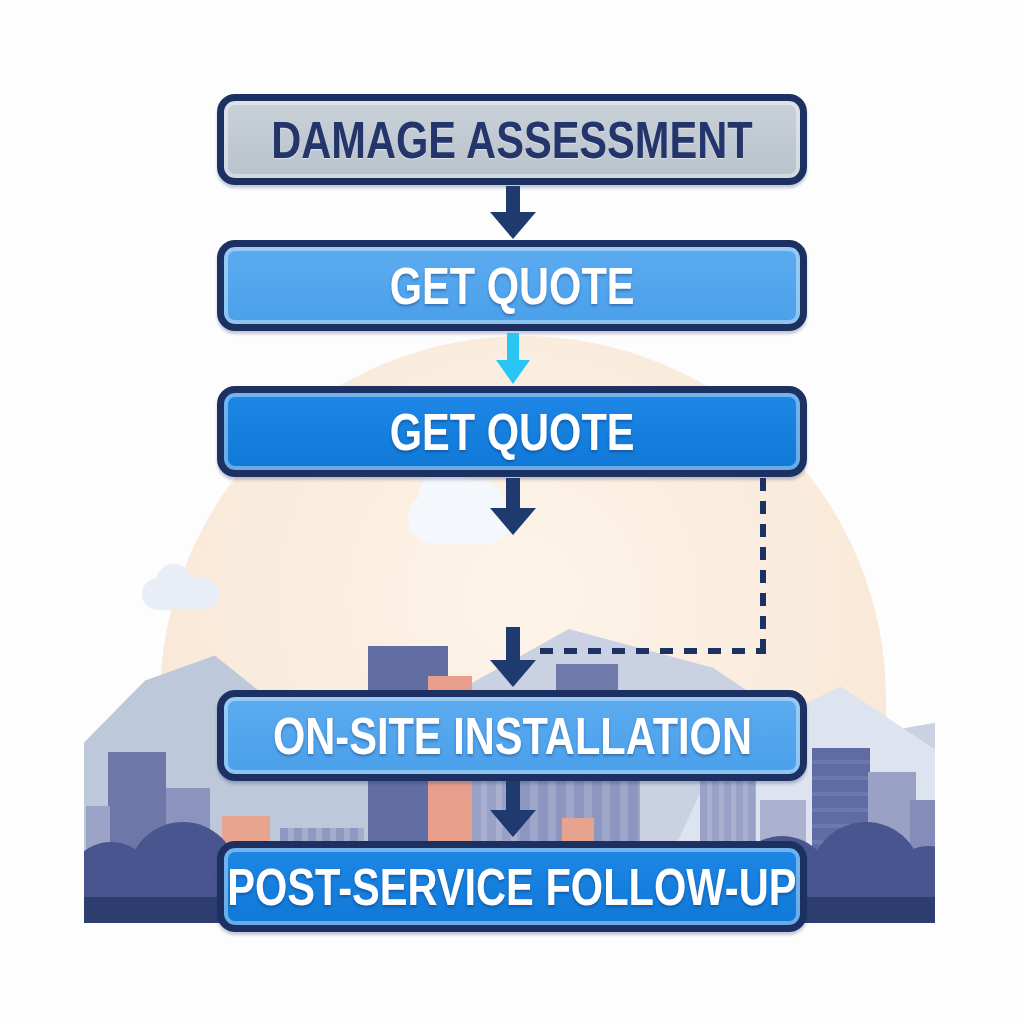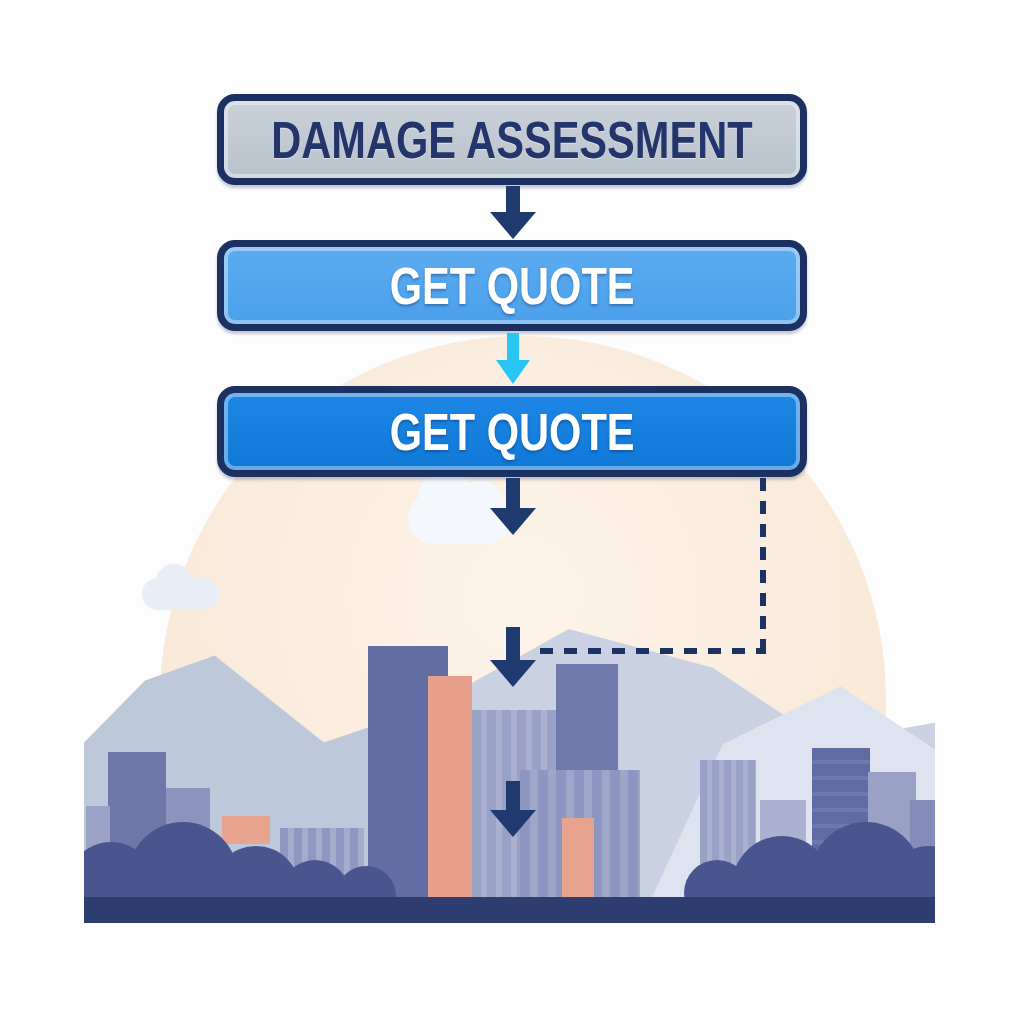--- a/index.html
+++ b/index.html
@@ -145,25 +145,31 @@
       <span class="stem" style="height:31px"></span>
       <span class="head" style="top:30px"></span>
     </div>
 
 
     <div class="arrow" style="top:627px">
       <span class="stem" style="height:34px"></span>
       <span class="head" style="top:33px"></span>
     </div>
 
+    <div class="step light-blue" style="top:690px">
+      <span class="step-label">ON-SITE INSTALLATION</span>
+    </div>
 
     <div class="arrow" style="top:781px">
       <span class="stem" style="height:30px"></span>
       <span class="head" style="top:29px"></span>
     </div>
 
+    <div class="step blue" style="top:841px">
+      <span class="step-label">POST-SERVICE FOLLOW-UP</span>
+    </div>
 
   </div>
 
   <div class="dash-v"></div>
   <div class="dash-h"></div>
 
 </div>
 
 </body></html>

